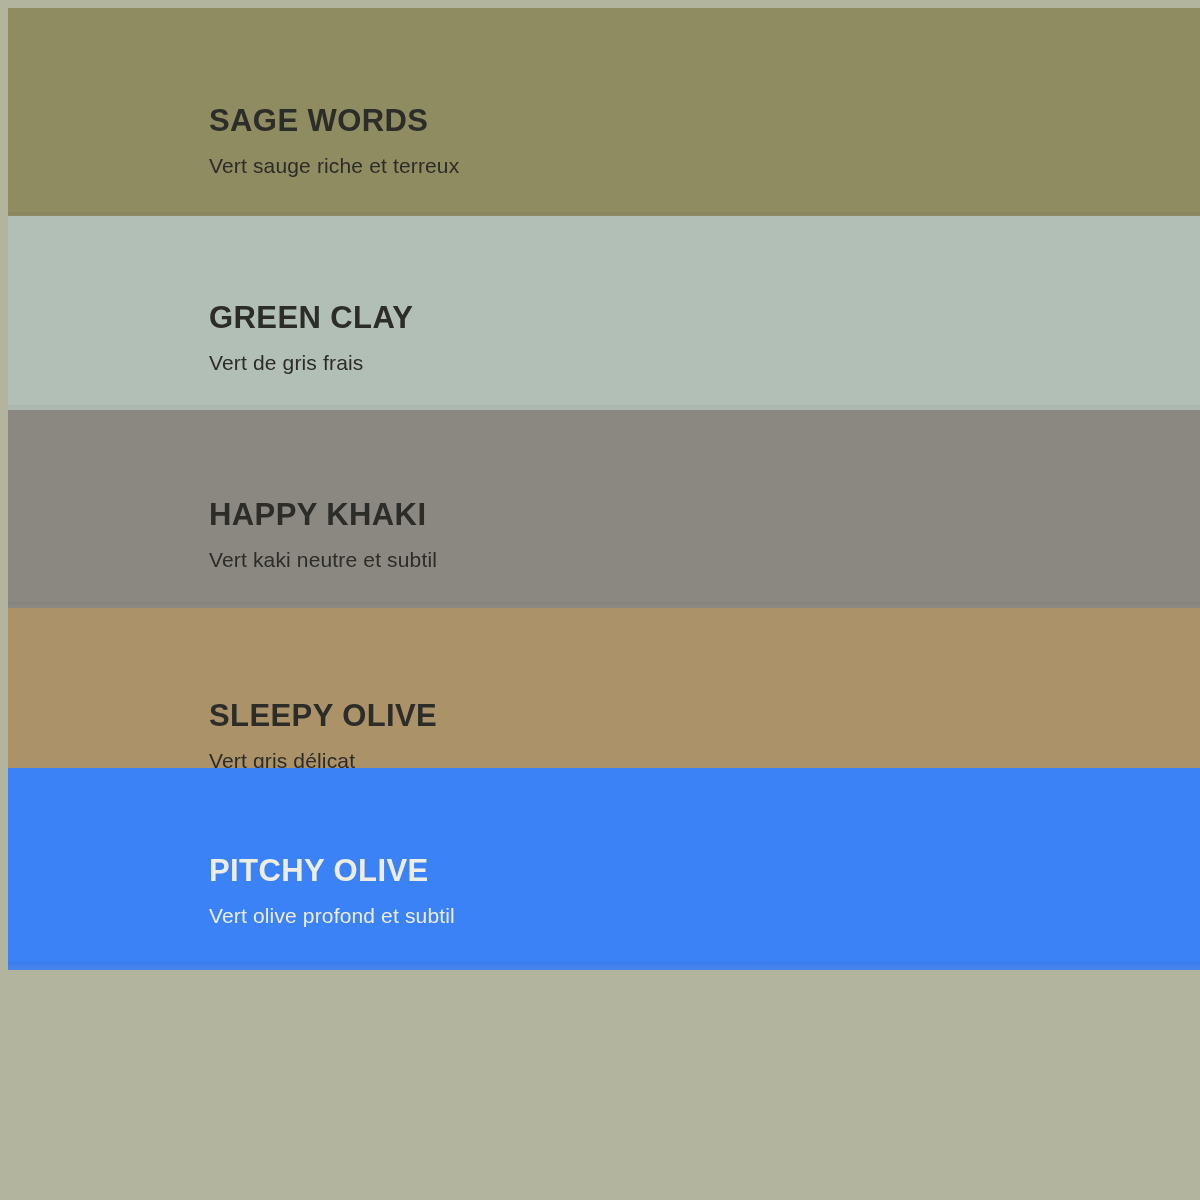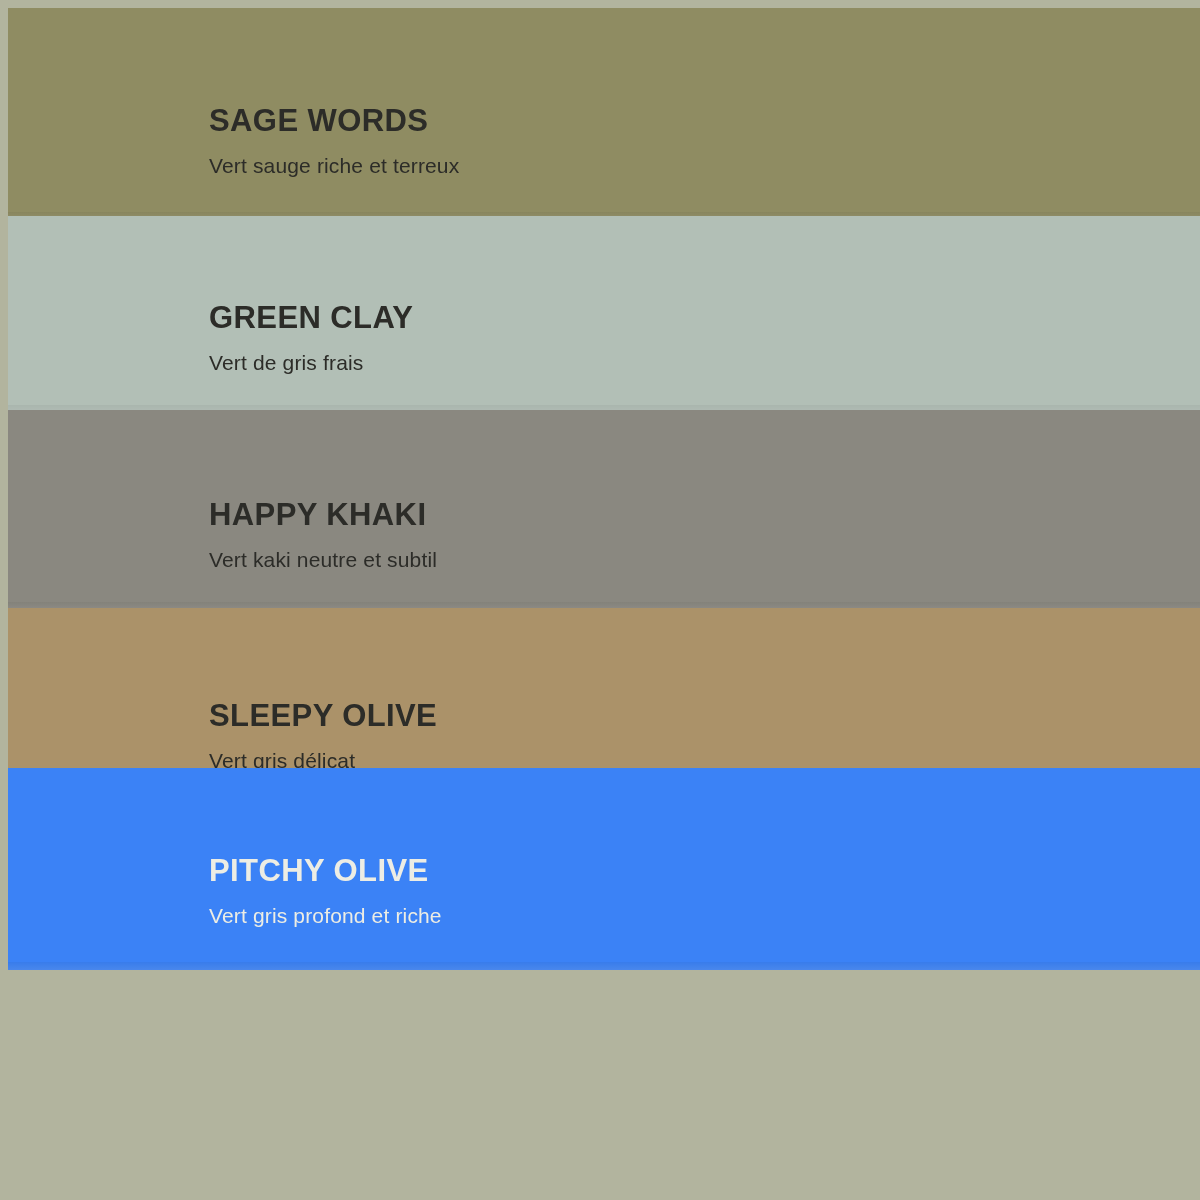--- a/index.html
+++ b/index.html
@@ -110,16 +110,16 @@
       <div class="swatch-text" style="top: 83px; color: rgb(44, 44, 40);">
         <div class="swatch-name">SLEEPY OLIVE</div>
         <div class="swatch-desc">Vert gris délicat</div>
       </div>
     </div>
     <div class="swatch" style="top: 760px; height: 202px; background: #3b82f6; z-index: 14;">
       <div class="edge-soft"></div>
       <div class="edge-dark"></div>
       <div class="swatch-text" style="top: 78px; color: rgb(237, 237, 228);">
         <div class="swatch-name">PITCHY OLIVE</div>
-        <div class="swatch-desc">Vert gris profond et riche</div>
+        <div class="swatch-desc">Vert olive profond et subtil</div>
       </div>
     </div>
   </div>
 
 </body></html>

